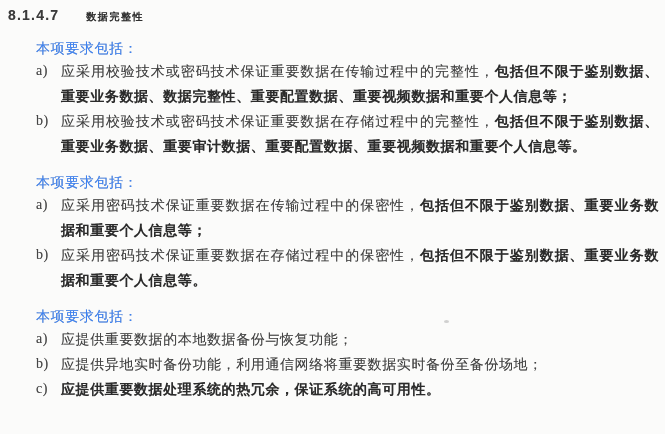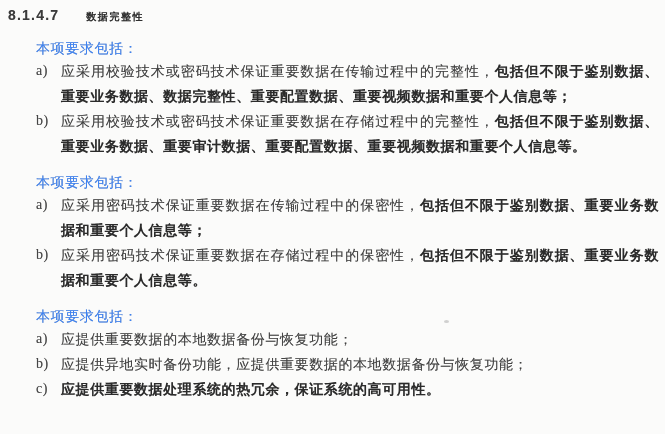--- a/index.html
+++ b/index.html
@@ -117,21 +117,21 @@
 
   <div class="section">
     <div class="intro">本项要求包括：</div>
     <div class="items">
       <div class="item">
         <span class="lbl">a)</span>
         <span class="txt"><span>应提供重要数据的本地数据备份与恢复功能；</span><span class="em"></span></span>
       </div>
       <div class="item">
         <span class="lbl">b)</span>
-        <span class="txt"><span>应提供异地实时备份功能，应提供重要数据的本地数据备份与恢复功能；</span><span class="em"></span></span>
+        <span class="txt"><span>应提供异地实时备份功能，利用通信网络将重要数据实时备份至备份场地；</span><span class="em"></span></span>
       </div>
       <div class="item">
         <span class="lbl">c)</span>
         <span class="txt"><span></span><span class="em">应提供重要数据处理系统的热冗余，保证系统的高可用性。</span></span>
       </div>
     </div>
   </div>
 
   <div class="artifact"></div>
 </div>

